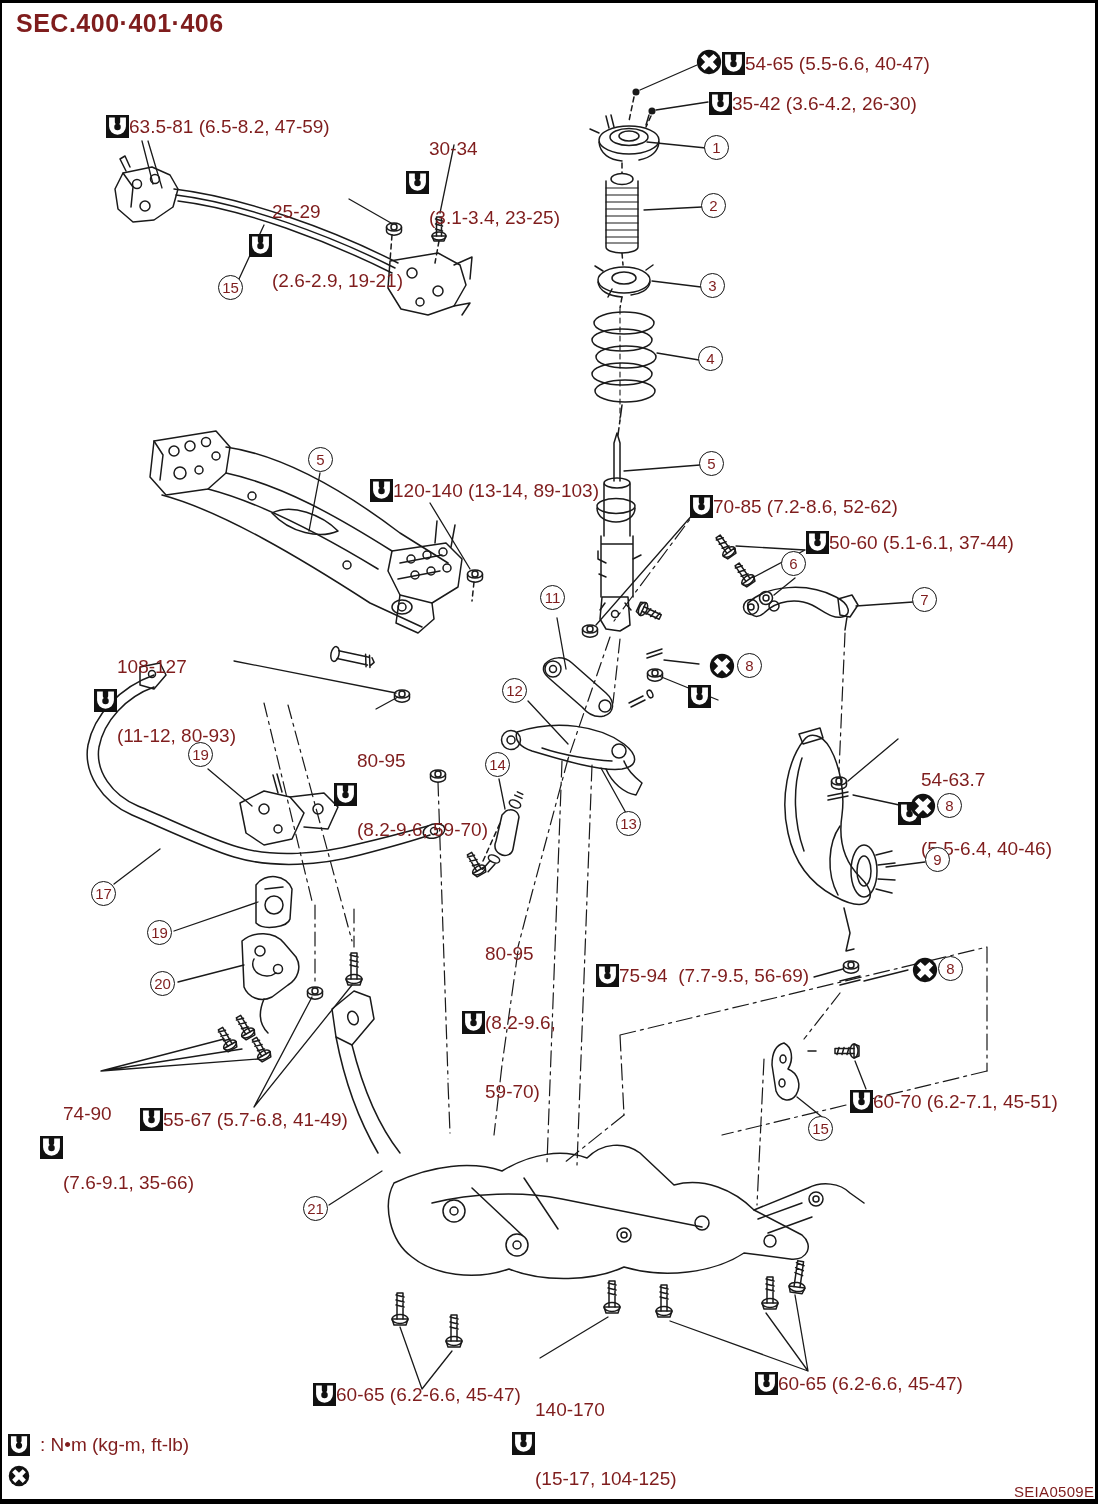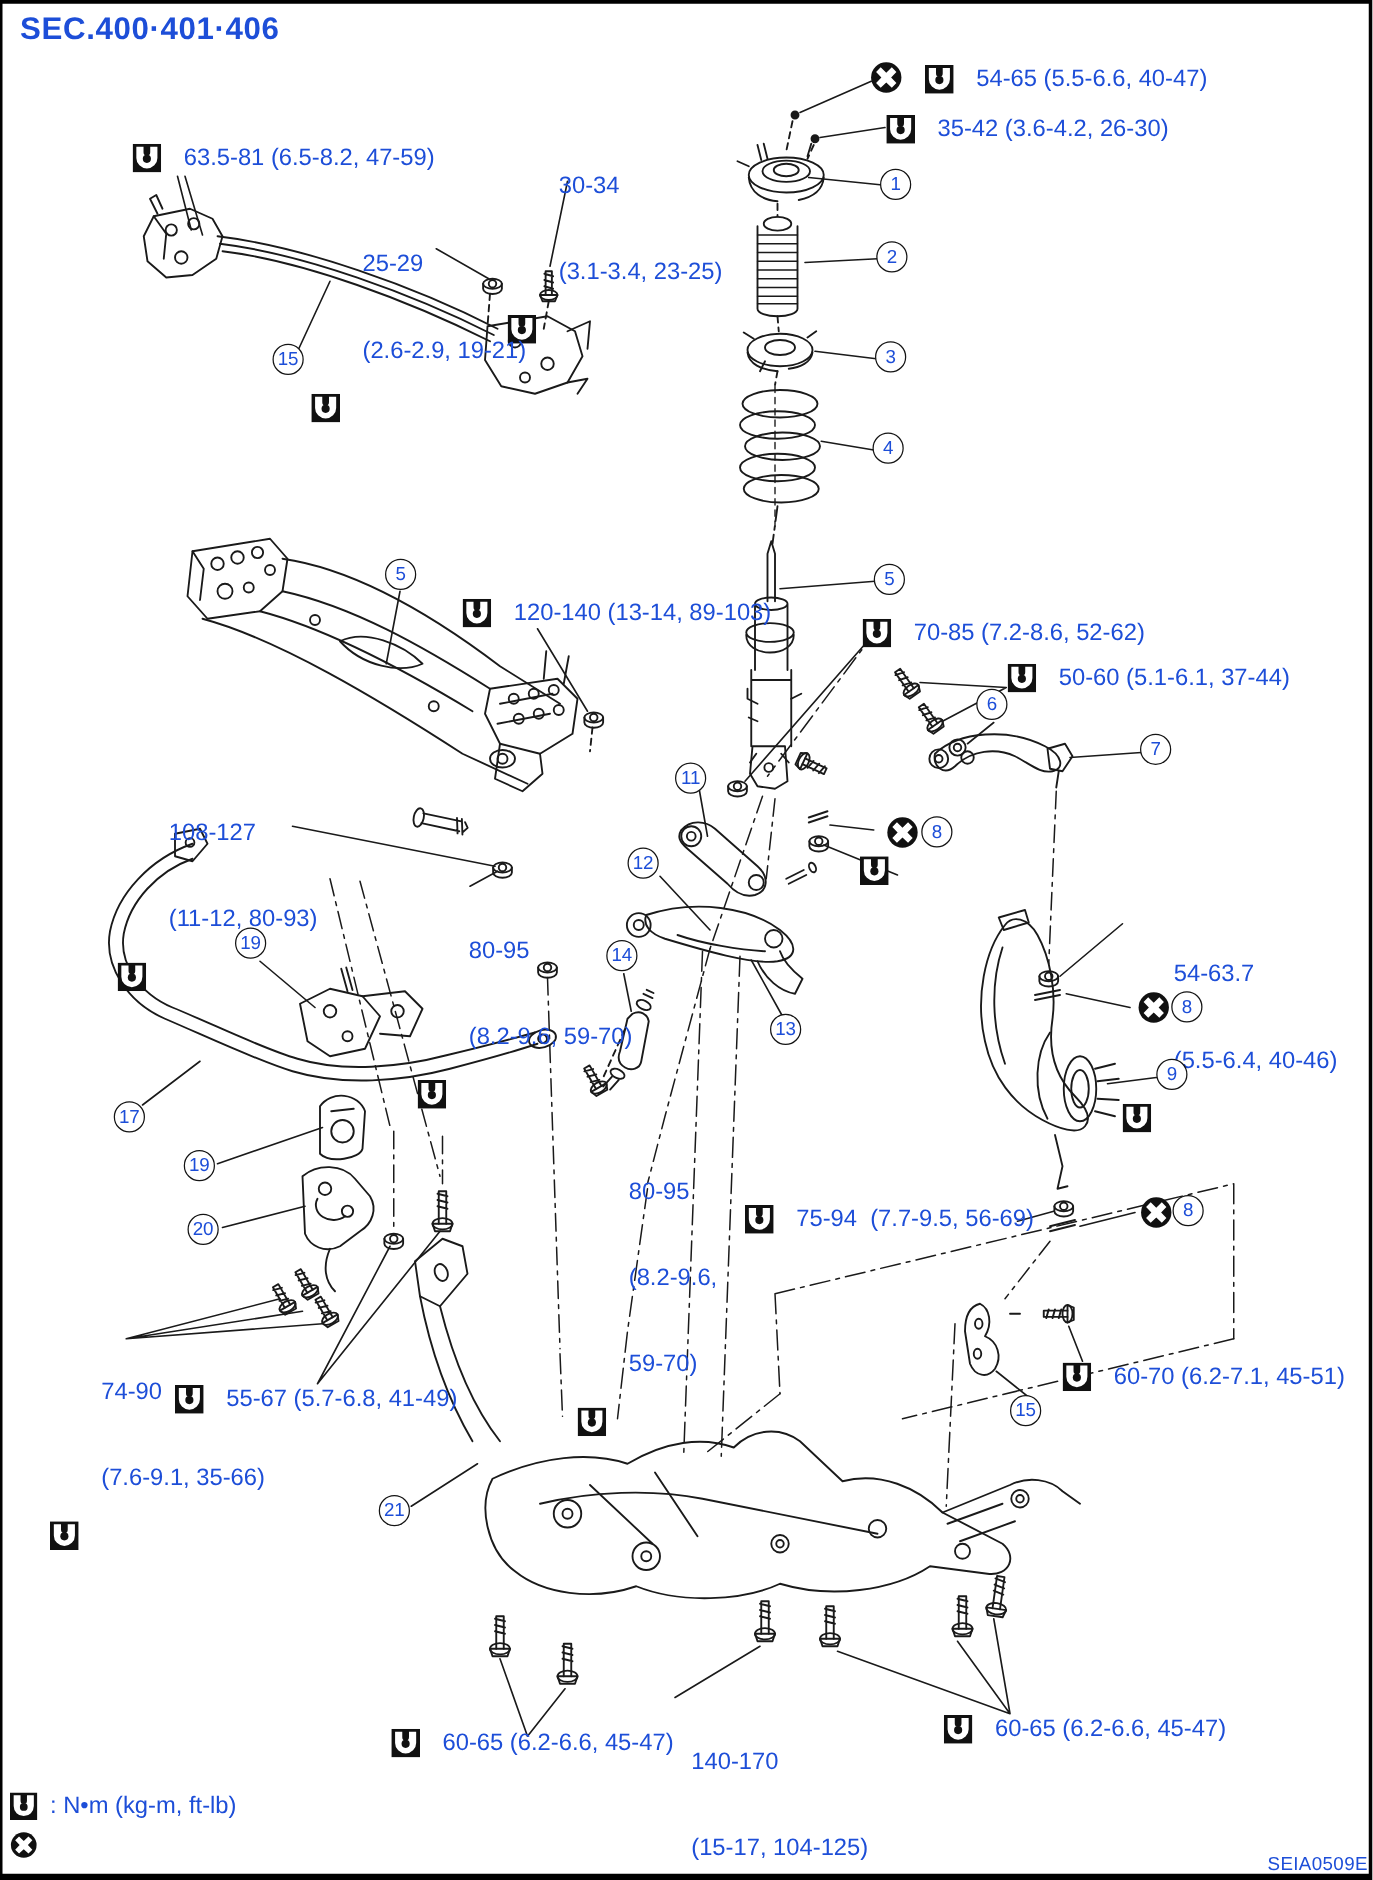--- a/index.html
+++ b/index.html
@@ -1,25 +1,25 @@
 <!DOCTYPE html>
 <html><head>
 <meta charset="utf-8">
 <style>
   html,body{margin:0;padding:0;background:#e8e8e8;}
   #page{
     position:relative;width:1098px;height:1504px;background:#ffffff;
     border-top:3px solid #000;border-left:2px solid #000;border-right:3px solid #000;border-bottom:5px solid #000;
     box-sizing:border-box;overflow:hidden;
-    font-family:"Liberation Sans", sans-serif;color:#1d4ed8;
+    font-family:"Liberation Sans", sans-serif;color:#7f1d1d;
   }
   #art{position:absolute;left:0;top:0;width:1098px;height:1504px;}
   .abs{position:absolute;}
   #title{font-size:25px;font-weight:bold;letter-spacing:.5px;}
-  .tq{position:absolute;display:flex;gap:18px;align-items:flex-end;font-size:19px;line-height:23px;white-space:pre;}
+  .tq{position:absolute;display:flex;gap:0;align-items:center;font-size:19px;line-height:23px;white-space:pre;}
   .tq .ic{flex:0 0 auto;width:23px;height:23px;margin-top:-1px;}
   .tq .ic2{flex:0 0 auto;width:26px;height:26px;margin-top:-3px;}
   .tx span{display:block;}
   .co{
     position:absolute;width:25px;height:25px;border:1.7px solid #141414;border-radius:50%;
     background:#fff;box-sizing:border-box;display:flex;align-items:center;justify-content:center;
     font-size:15px;line-height:1;
   }
   .rb{position:absolute;width:26px;height:26px;}
   .legend-row{position:absolute;display:flex;gap:10px;align-items:center;font-size:19px;}
@@ -546,21 +546,21 @@
 
   <div class="co" style="left:702px;top:132px">1</div>
   <div class="co" style="left:699px;top:190px">2</div>
   <div class="co" style="left:698px;top:270px">3</div>
   <div class="co" style="left:696px;top:343px">4</div>
   <div class="co" style="left:697px;top:448px">5</div>
   <div class="co" style="left:779px;top:548px">6</div>
   <div class="co" style="left:910px;top:584px">7</div>
   <div class="co" style="left:923px;top:844px">9</div>
   <div class="co" style="left:806px;top:1113px">15</div>
-  <div class="co" style="left:538px;top:607px">11</div>
+  <div class="co" style="left:538px;top:582px">11</div>
   <div class="co" style="left:500px;top:675px">12</div>
   <div class="co" style="left:614px;top:808px">13</div>
   <div class="co" style="left:483px;top:749px">14</div>
   <div class="co" style="left:216px;top:272px">15</div>
   <div class="co" style="left:306px;top:444px">5</div>
   <div class="co" style="left:89px;top:878px">17</div>
   <div class="co" style="left:186px;top:739px">19</div>
   <div class="co" style="left:145px;top:917px">19</div>
   <div class="co" style="left:148px;top:968px">20</div>
   <div class="co" style="left:301px;top:1193px">21</div>

